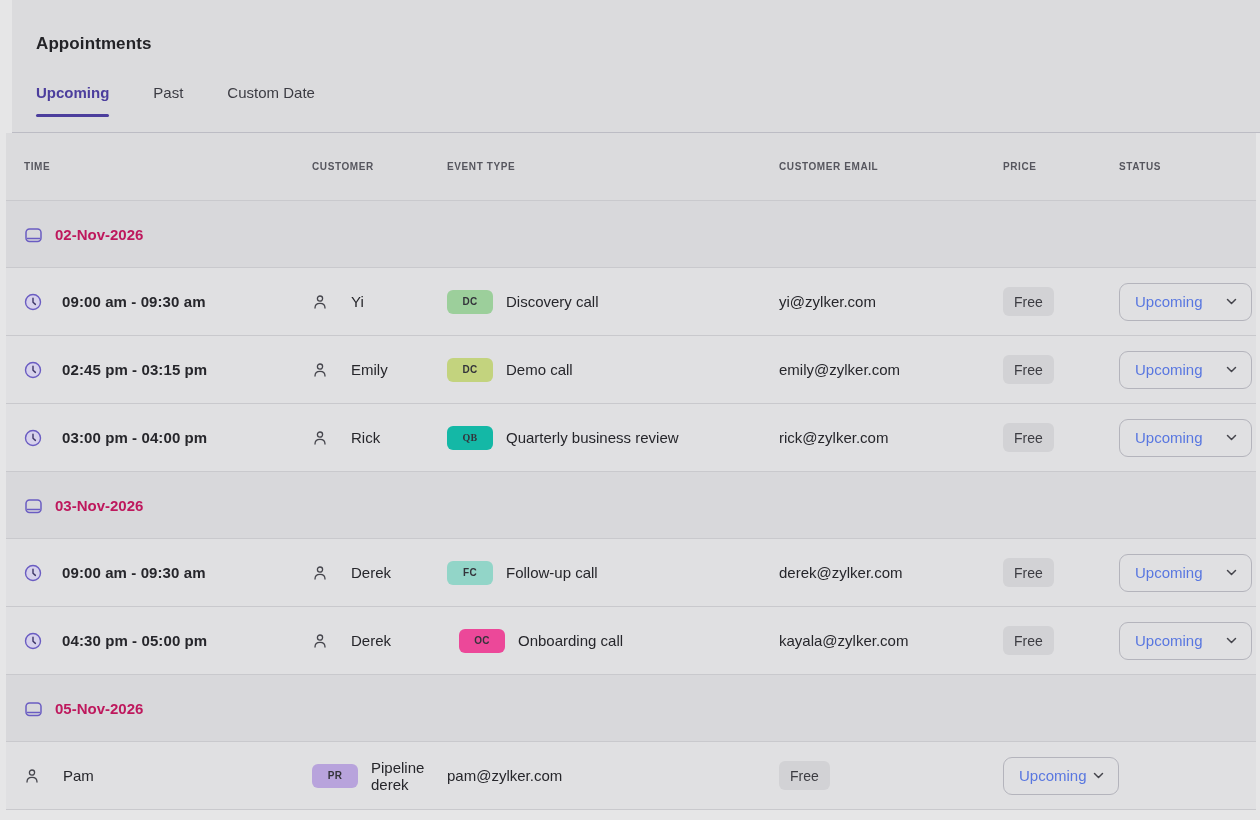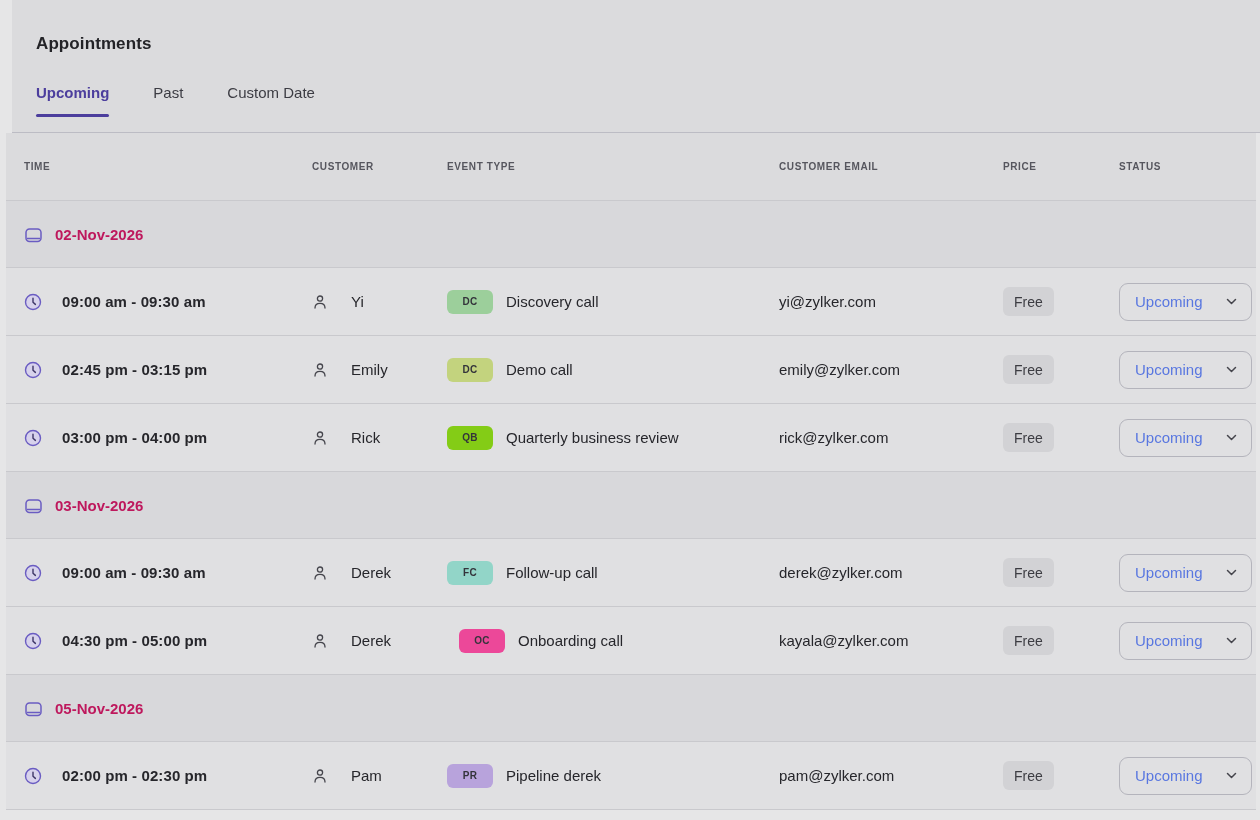--- a/index.html
+++ b/index.html
@@ -290,21 +290,21 @@
     <div class="cell customer">
       <span class="icon">
         <svg width="16" height="16" viewBox="0 0 16 16" fill="none">
           <circle cx="8" cy="4.6" r="2.6" stroke="#45454c" stroke-width="1.3"></circle>
           <path d="M3 14 c0-2.9 2.2-4.6 5-4.6 s5 1.7 5 4.6" stroke="#45454c" stroke-width="1.3" stroke-linecap="round"></path>
         </svg>
       </span>
       <span>Rick</span>
     </div>
     <div class="cell event">
-      <span class="event-badge" style="background: #84cc16;">QB</span>
+      <span class="event-badge" style="background: #14b8a6; font-family: Liberation Serif, serif;">QB</span>
       <span>Quarterly business review</span>
     </div>
     <div class="cell">
       <span>rick@zylker.com</span>
     </div>
     <div class="cell">
       <span class="price-badge">Free</span>
     </div>
     <div class="cell">
       <button class="status-btn">
@@ -420,29 +420,20 @@
       <span class="icon">
         <svg width="19" height="19" viewBox="0 0 19 19" fill="none">
           <rect x="2" y="4" width="15" height="12.5" rx="3.5" stroke="#6a5cc2" stroke-width="1.5"></rect>
           <path d="M3 13.5 h13" stroke="#6a5cc2" stroke-width="1.5"></path>
         </svg>
       </span>
       <span class="date-label">05-Nov-2026</span>
     </div>
     <div>
   <div class="grid-row data-row">
-    <div class="cell time">
-      <span class="icon">
-        <svg width="18" height="18" viewBox="0 0 18 18" fill="none">
-          <circle cx="9" cy="9" r="7.5" fill="#d7d2ec" stroke="#6a5cc2" stroke-width="1.4"></circle>
-          <path d="M9 5.2 V9.3 L11.4 11.4" stroke="#3d3566" stroke-width="1.4" stroke-linecap="round" stroke-linejoin="round"></path>
-        </svg>
-      </span>
-      <span>02:00 pm - 02:30 pm</span>
-    </div>
     <div class="cell customer">
       <span class="icon">
         <svg width="16" height="16" viewBox="0 0 16 16" fill="none">
           <circle cx="8" cy="4.6" r="2.6" stroke="#45454c" stroke-width="1.3"></circle>
           <path d="M3 14 c0-2.9 2.2-4.6 5-4.6 s5 1.7 5 4.6" stroke="#45454c" stroke-width="1.3" stroke-linecap="round"></path>
         </svg>
       </span>
       <span>Pam</span>
     </div>
     <div class="cell event">

